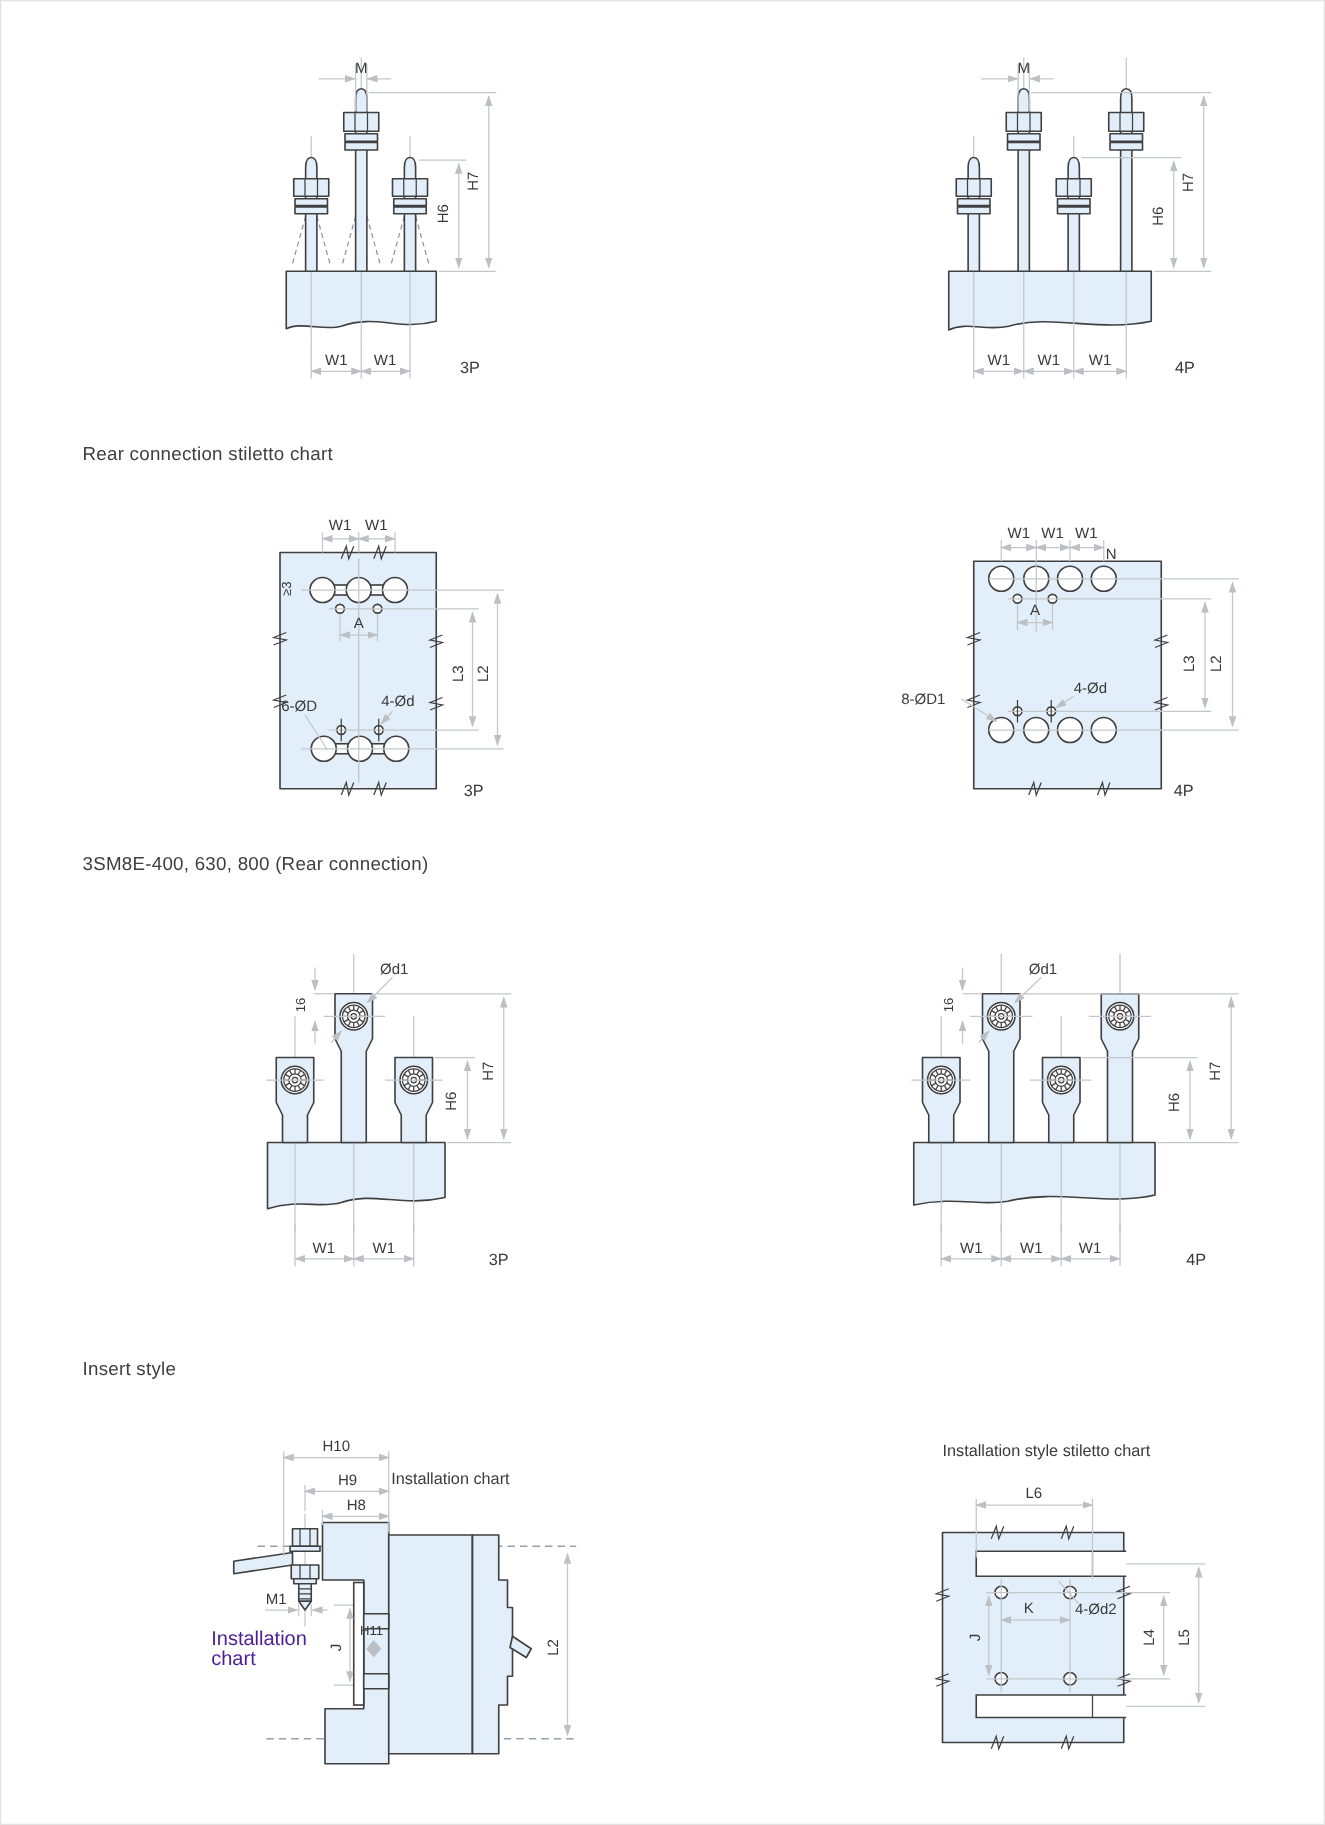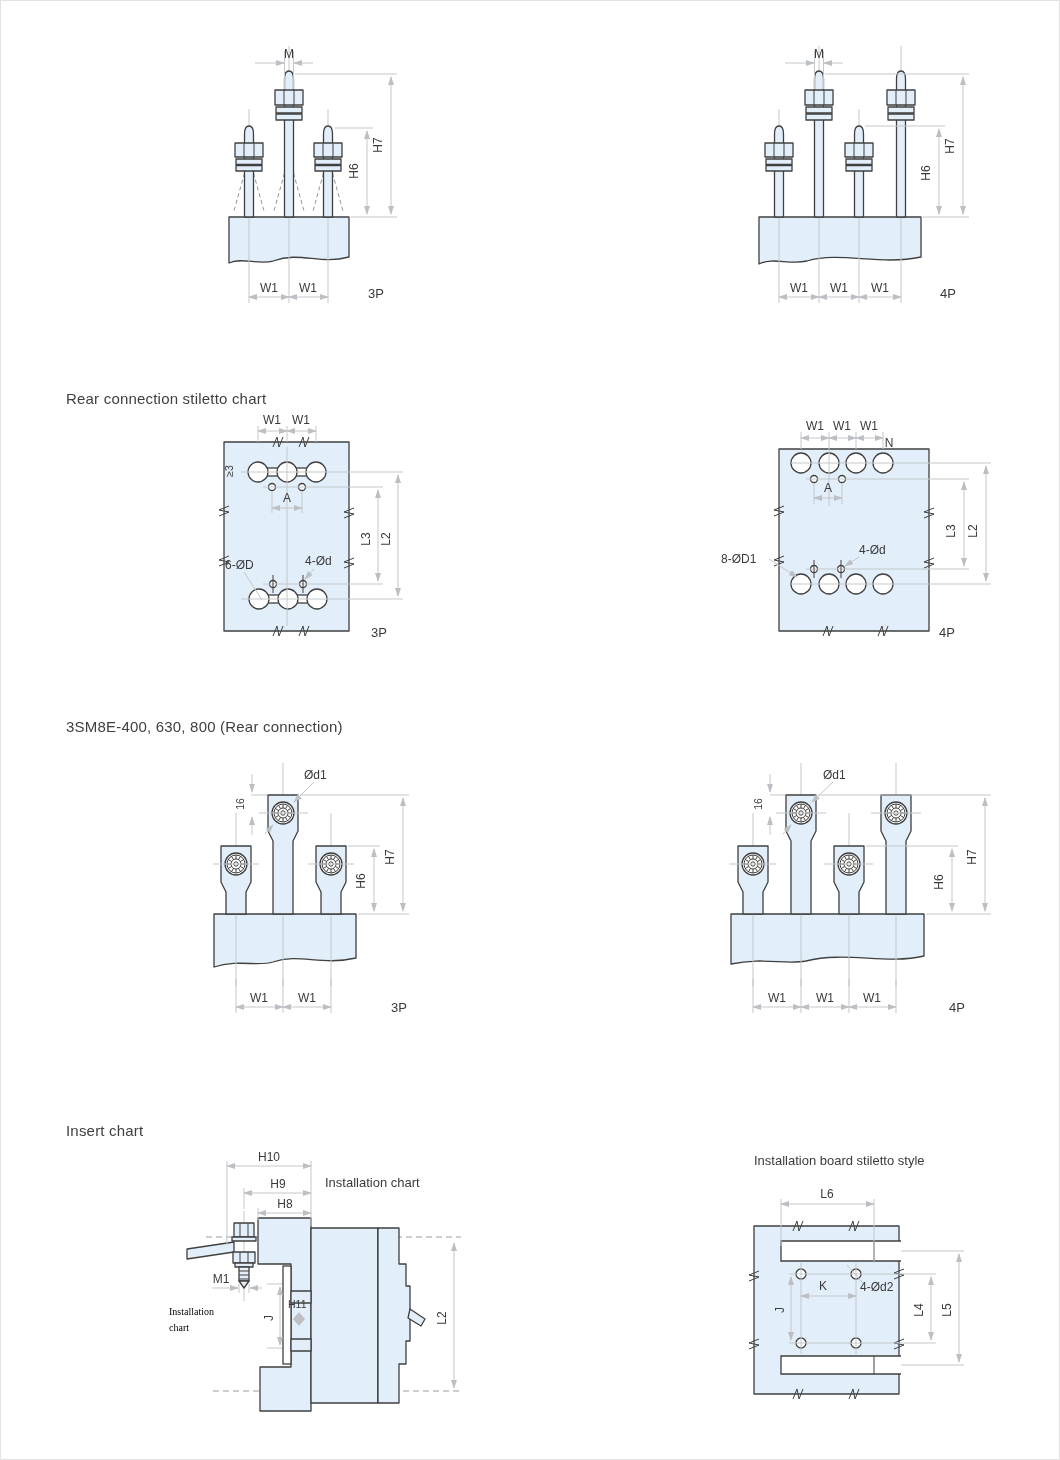--- a/index.html
+++ b/index.html
@@ -1,43 +1,43 @@
 <!DOCTYPE html>
 <html><head>
 <meta charset="utf-8">
 <style>
   html,body{margin:0;padding:0;background:#f2f2f2;}
   .page{position:relative;width:1060px;height:1460px;background:#ffffff;
         border:1px solid #e2e2e2;box-sizing:border-box;overflow:hidden;
         font-family:"Liberation Sans",sans-serif;}
   .page svg{position:absolute;left:0;top:0;}
-  .hd{position:absolute;font-size:15px;color:#3f3f3f;letter-spacing:.2px;margin-top:35px;}
+  .hd{position:absolute;font-size:15px;color:#3f3f3f;letter-spacing:.2px;}
   .sh{position:absolute;font-size:13px;color:#3a3a3a;}
-  .lbl2{position:absolute;font-size:10px;color:#000000;line-height:16px;font-family:Liberation Serif, serif;}
+  .lbl2{position:absolute;font-size:16px;color:#4c1d95;line-height:16px;}
   .part{fill:#e2eef9;stroke:#404040;stroke-width:1.3;stroke-linejoin:round;}
   .hole{fill:#ffffff;stroke:#404040;stroke-width:1.3;}
   .dk{fill:none;stroke:#404040;stroke-width:1.3;stroke-linejoin:round;}
   .dk1{fill:none;stroke:#404040;stroke-width:1;}
   .dl{fill:none;stroke:#c3c7cb;stroke-width:1;}
   .dash{fill:none;stroke:#9aa0a6;stroke-width:1.2;stroke-dasharray:6 4;}
   .skirt{fill:none;stroke:#8f959b;stroke-width:1;stroke-dasharray:4 3;}
   text.t{fill:#3a3a3a;font-size:12px;font-family:"Liberation Sans",sans-serif;}
   text.tp{font-size:13px;}
   text.ts{font-size:10.5px;}
 </style>
 </head>
 <body>
 
 <div class="page">
 
   <div class="hd" style="left:65px;top:354px">Rear connection stiletto chart</div>
   <div class="hd" style="left:65px;top:682px">3SM8E-400, 630, 800 (Rear connection)</div>
-  <div class="hd" style="left:65px;top:1086px">Insert chart</div>
-  <div class="sh" style="left:324px;top:1174px">Installation chart</div>
-  <div class="sh" style="left:753px;top:1152px">Installation board stiletto style</div>
+  <div class="hd" style="left:65px;top:1086px">Insert style</div>
+  <div class="sh" style="left:312px;top:1174px">Installation chart</div>
+  <div class="sh" style="left:753px;top:1152px">Installation style stiletto chart</div>
   <div class="lbl2" style="left:168px;top:1303px">
     <span style="display:block">Installation</span>
     <span style="display:block">chart</span>
   </div>
 
   <svg width="1060" height="1460" viewBox="0 0 1060 1460">
     <defs>
       <marker id="aE" refX="8" refY="3" markerWidth="9" markerHeight="6" orient="auto">
           <path d="M0,0 L9,3 L0,6 Z" fill="#bcc0c4"></path>
         </marker>

